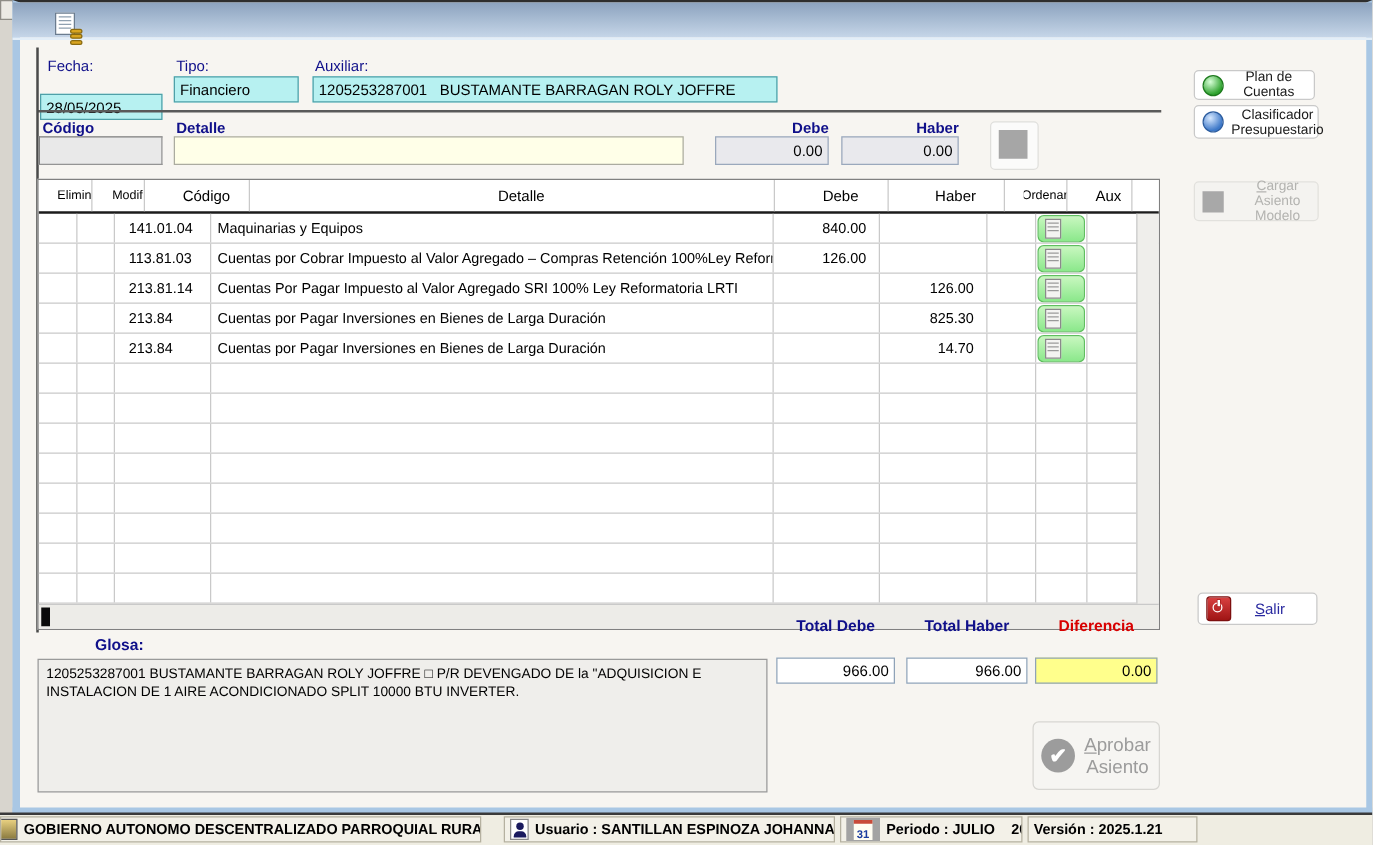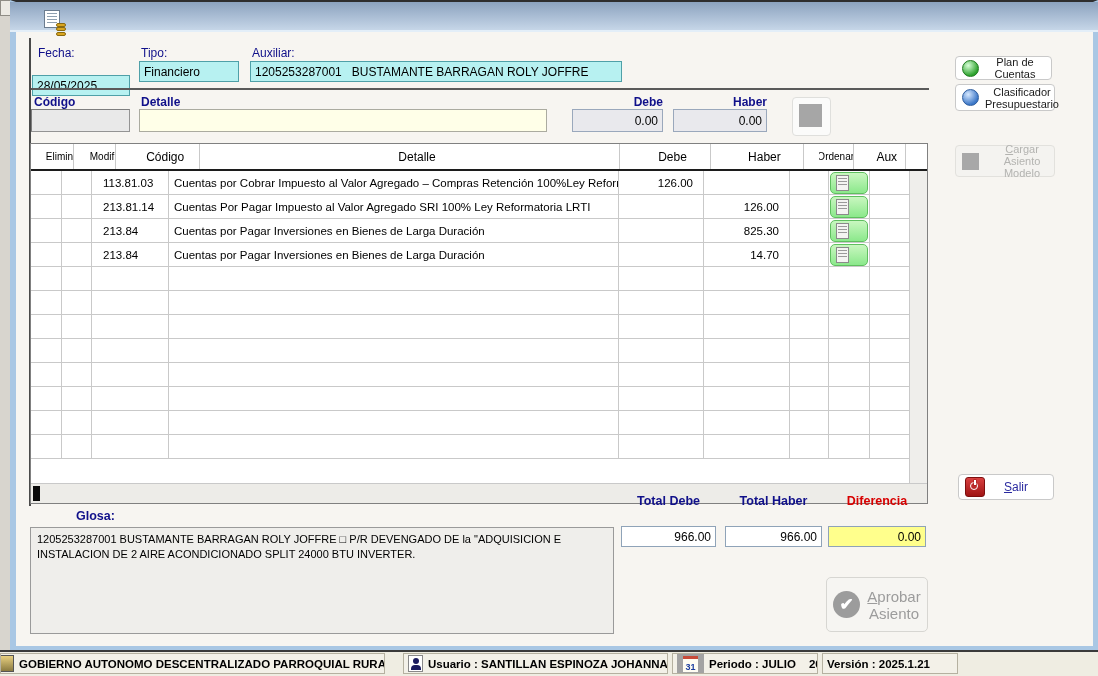--- a/index.html
+++ b/index.html
@@ -164,20 +164,39 @@
       <div class="th c-debe">Debe</div>
       <div class="th c-haber">Haber</div>
       <div class="th small c-ordenar">Ordenar</div>
       <div class="th c-aux">Aux</div>
       <div class="th c-fill"></div>
     </div>
     <div class="gr-body" id="grid-body">
         <div class="tr">
           <div class="td c-elimin"></div>
           <div class="td c-modif"></div>
+          <div class="td c-codigo">141.01.04</div>
+          <div class="td c-detalle">Maquinarias y Equipos</div>
+          <div class="td c-debe">840.00</div>
+          <div class="td c-haber"></div>
+          <div class="td c-ordenar"></div>
+          <div class="td c-aux">
+            <div class="aux-btn">
+              <div class="pg">
+                <i></i>
+                <i></i>
+                <i></i>
+              </div>
+            </div>
+          </div>
+          <div class="td c-fill"></div>
+        </div>
+        <div class="tr">
+          <div class="td c-elimin"></div>
+          <div class="td c-modif"></div>
           <div class="td c-codigo">113.81.03</div>
           <div class="td c-detalle">Cuentas por Cobrar Impuesto al Valor Agregado – Compras Retención 100%Ley Reformatoria LRT:</div>
           <div class="td c-debe">126.00</div>
           <div class="td c-haber"></div>
           <div class="td c-ordenar"></div>
           <div class="td c-aux">
             <div class="aux-btn">
               <div class="pg">
                 <i></i>
                 <i></i>
@@ -359,21 +378,21 @@
   </div>
   <div class="salir-btn">
     <span class="power-icon">
         <span class="ring"></span>
         <span class="bar"></span>
       </span>
     <span class="txt"><u>S</u>alir</span>
   </div>
 
   <div class="lbl b" style="left:32px;top:509px;font-size:12.5px;margin-left:44px;">Glosa:</div>
-  <div class="glosa-box">1205253287001 BUSTAMANTE BARRAGAN ROLY JOFFRE  □ P/R DEVENGADO DE la "ADQUISICION E INSTALACION DE 2 AIRE ACONDICIONADO SPLIT 24000 BTU INVERTER.</div>
+  <div class="glosa-box">1205253287001 BUSTAMANTE BARRAGAN ROLY JOFFRE  □ P/R DEVENGADO DE la "ADQUISICION E INSTALACION DE 1 AIRE ACONDICIONADO SPLIT 10000 BTU INVERTER.</div>
 
   <div class="tot-lbl navy" style="left:621px;width:95px;">Total Debe</div>
   <input class="fld whitefld" style="left: 621px; top: 526px; width: 95px; height: 21px;" readonly="" value="966.00">
   <div class="tot-lbl navy" style="left:725px;width:97px;">Total Haber</div>
   <input class="fld whitefld" style="left: 725px; top: 526px; width: 97px; height: 21px;" readonly="" value="966.00">
   <div class="tot-lbl red" style="left:828px;width:98px;">Diferencia</div>
   <input class="fld yellowfld" style="left: 828px; top: 526px; width: 98px; height: 21px;" readonly="" value="0.00">
 
   <div class="approve-btn">
     <span class="check-circle">✔</span>

